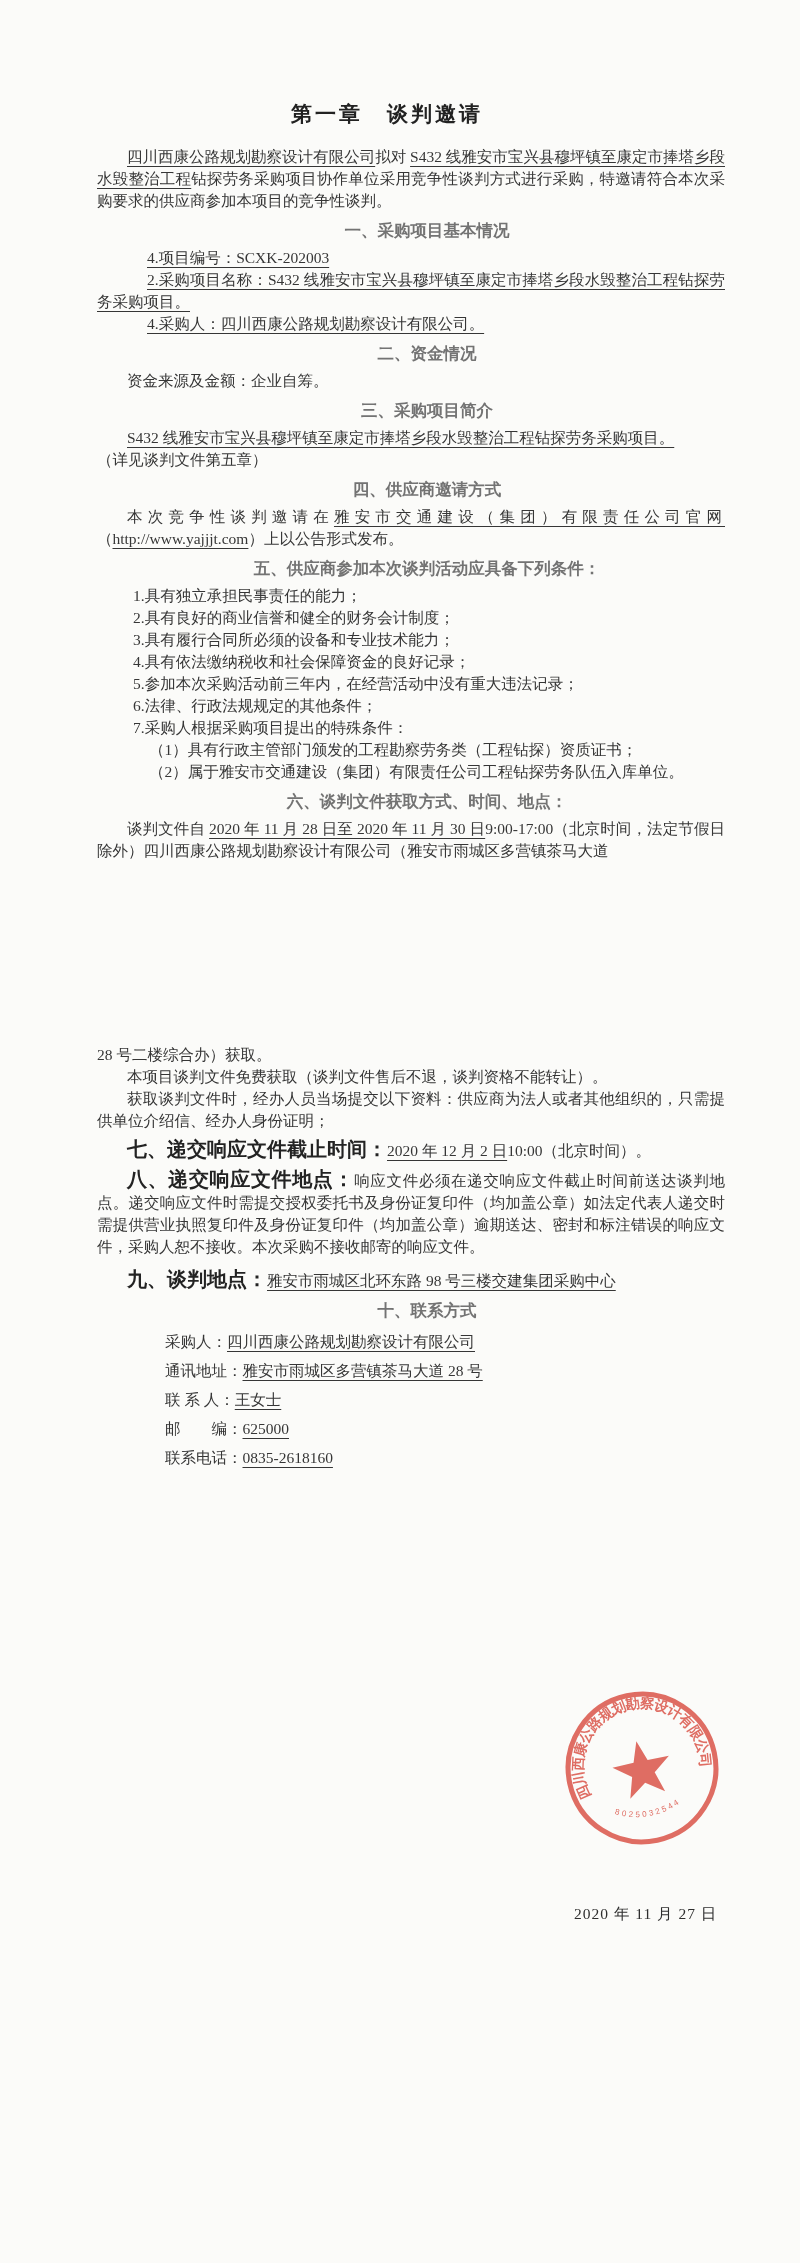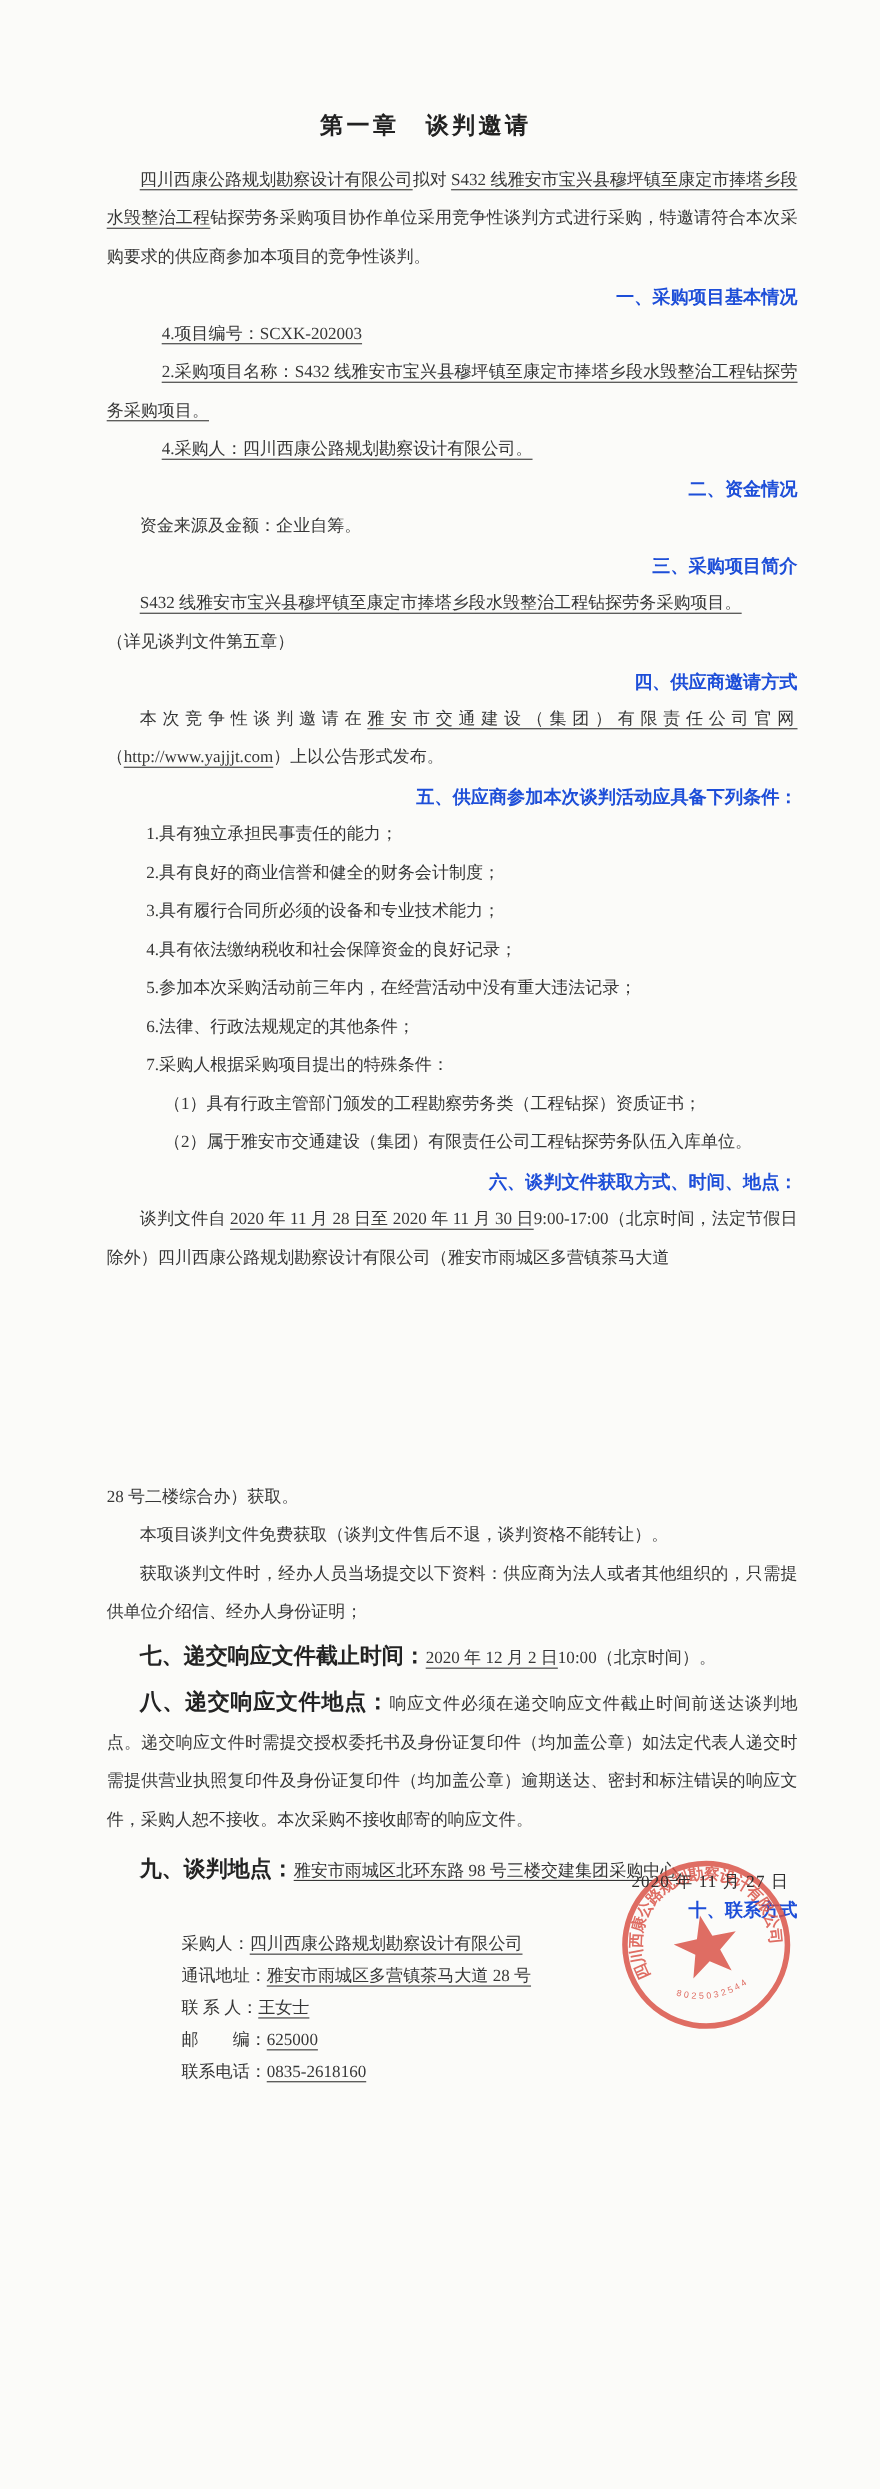--- a/index.html
+++ b/index.html
@@ -8,40 +8,40 @@
     font-family:"Liberation Serif","DejaVu Serif",serif;color:#363636;
     overflow:hidden;
   }
   .content{position:absolute;left:97px;top:0;width:628px;}
   .title{
     margin:0;padding-top:100px;height:34px;text-align:center;
     font-size:21px;font-weight:bold;letter-spacing:3px;color:#222;
     transform:translateX(-24px);
   }
   .title-gap{height:12px;}
-  p{margin:0;font-size:15.5px;line-height:35px;text-align:justify;}
+  p{margin:0;font-size:15.5px;line-height:22px;text-align:justify;}
   .indent{text-indent:30px;}
   .heading{
     margin:4px 0 1px;font-size:16.5px;line-height:30px;font-weight:bold;
-    color:#1d4ed8;padding-left:32px;text-align:right;
+    color:#737373;padding-left:32px;text-align:center;
   }
   .s1-item{text-indent:50px;}
   .s5-item{text-indent:36px;}
   .sub-item{text-indent:52px;}
   .cont{text-indent:0;}
   .u{text-decoration:underline;text-underline-offset:4px;text-decoration-thickness:1px;}
   .inline-head{font-weight:bold;font-size:20px;color:#232323;}
   .spread::first-line{letter-spacing:3px;}
   .gap{height:182px;}
   .mt6{margin-top:6px;}
   .mt10{margin-top:10px;}
   .contact-row{text-indent:68px;line-height:29px;}
   .seal{position:absolute;left:556px;top:1682px;width:172px;height:172px;opacity:.82;}
   .date{
-    position:absolute;left:574px;top:1700px;font-size:15.5px;color:#2e2e2e;
+    position:absolute;left:574px;top:1904px;font-size:15.5px;color:#2e2e2e;
     letter-spacing:1px;white-space:nowrap;
   }
 </style>
 </head>
 <body>
 
 <div class="page">
 
   <div class="content">
 

